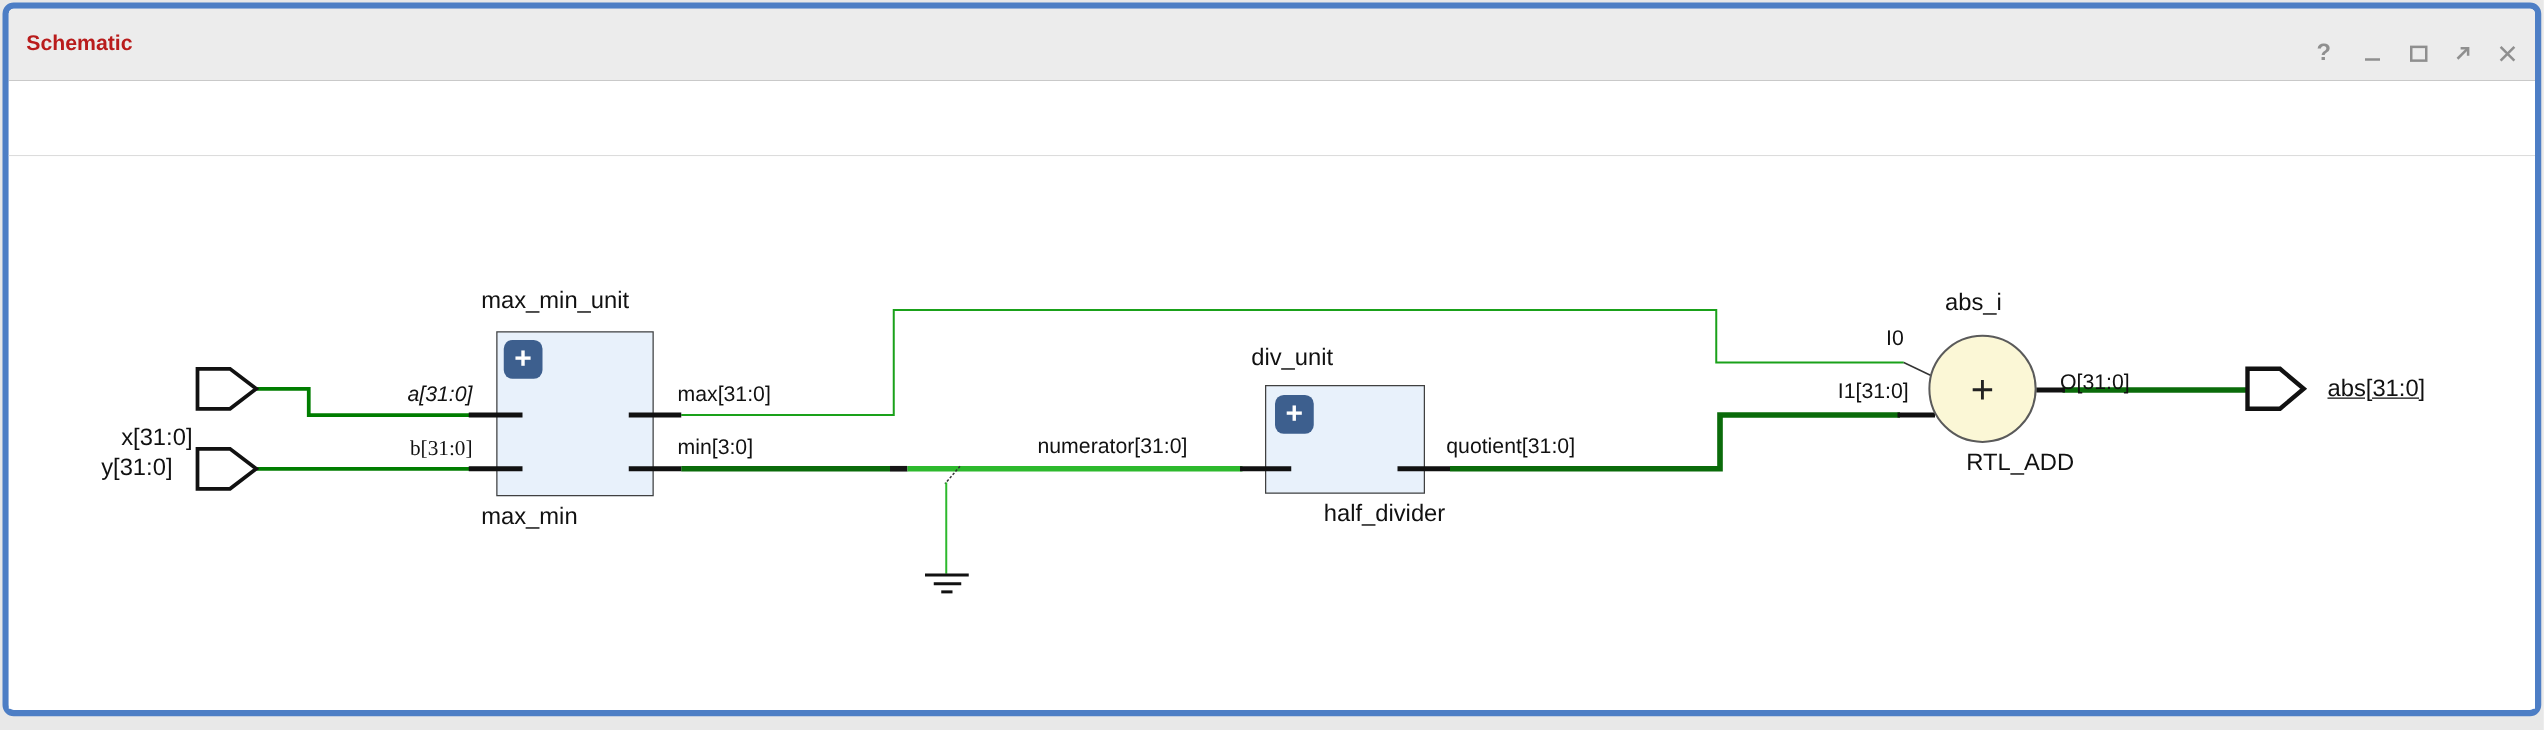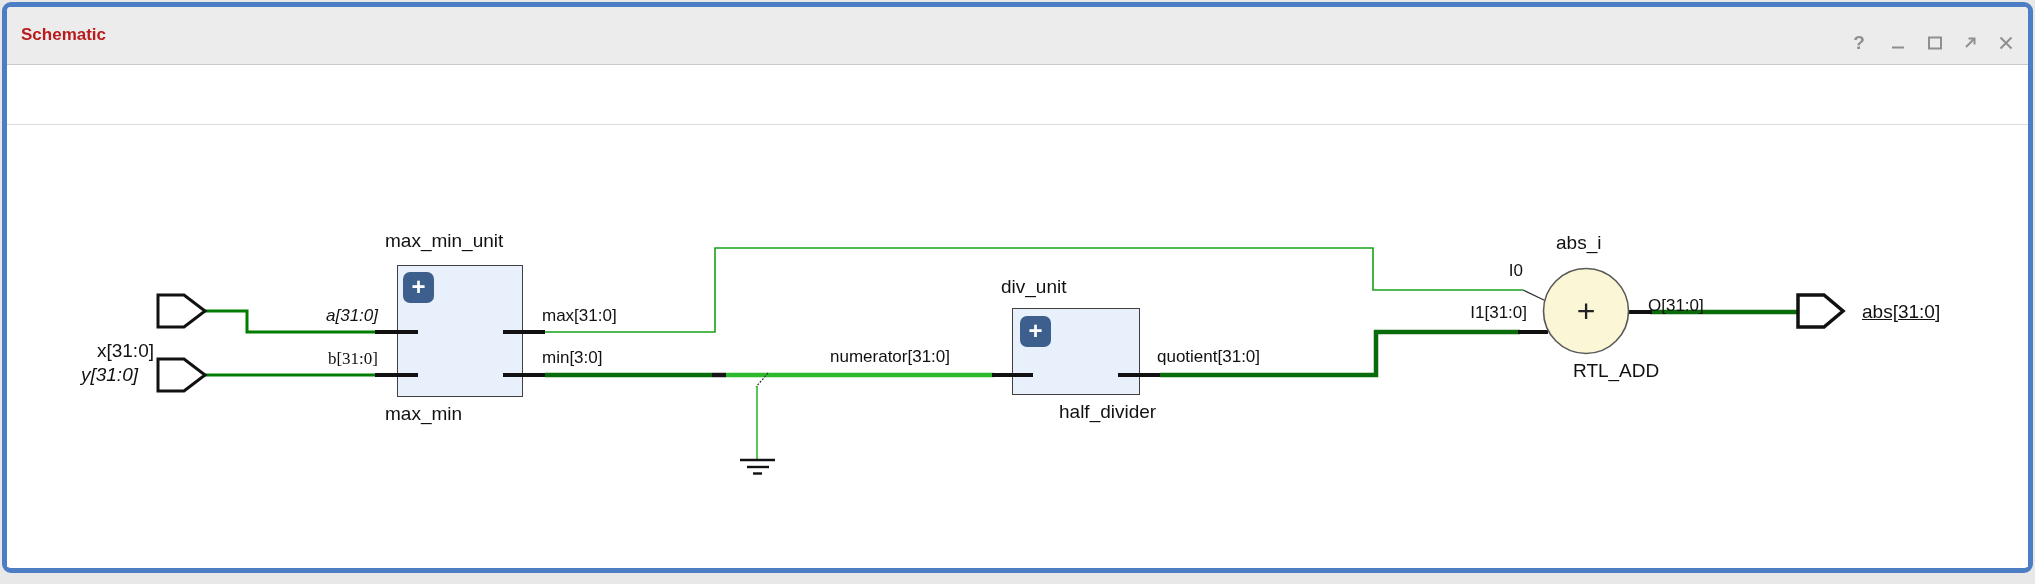--- a/index.html
+++ b/index.html
@@ -208,21 +208,21 @@
     <polygon points="1798,295 1824,295 1843,311 1824,327 1798,327" fill="#ffffff" stroke="#111" stroke-width="3.5"></polygon>
 
     <circle cx="1586" cy="311" r="42.5" stroke="#5a5a5a" stroke-width="1.6" fill="#fbf7d6"></circle>
     <text x="1586" y="322" font-size="32" text-anchor="middle" fill="#222" font-family="Liberation Sans, sans-serif">+</text>
   </svg>
 
   <div class="expand-btn" style="left:403px;top:272px;">+</div>
   <div class="expand-btn" style="left:1020px;top:316px;">+</div>
 
   <div class="lbl s19 ta-r" style="left:54px;top:300px;width:100px;margin-top:40px;">x[31:0]</div>
-  <div class="lbl s19 ta-r" style="left:38px;top:364px;width:100px;font-style:italic;">y[31:0]</div>
+  <div class="lbl s19 ta-r" style="left:38px;top:364px;width:100px;">y[31:0]</div>
 
   <div class="lbl s19 ta-c" style="left:385px;top:230px;width:150px;">max_min_unit</div>
   <div class="lbl s19 ta-c" style="left:385px;top:403px;width:150px;">max_min</div>
   <div class="lbl s17 ta-r" style="left:278px;top:306px;width:100px;font-style:italic;">a[31:0]</div>
   <div class="lbl s17 ta-r" style="left:278px;top:349px;width:100px;font-family:Liberation Serif, serif;">b[31:0]</div>
   <div class="lbl s17" style="left:542px;top:306px;">max[31:0]</div>
   <div class="lbl s17" style="left:542px;top:348px;">min[3:0]</div>
 
   <div class="lbl s19 ta-c" style="left:1001px;top:276px;width:150px;">div_unit</div>
   <div class="lbl s19 ta-c" style="left:1059px;top:401px;width:152px;">half_divider</div>

